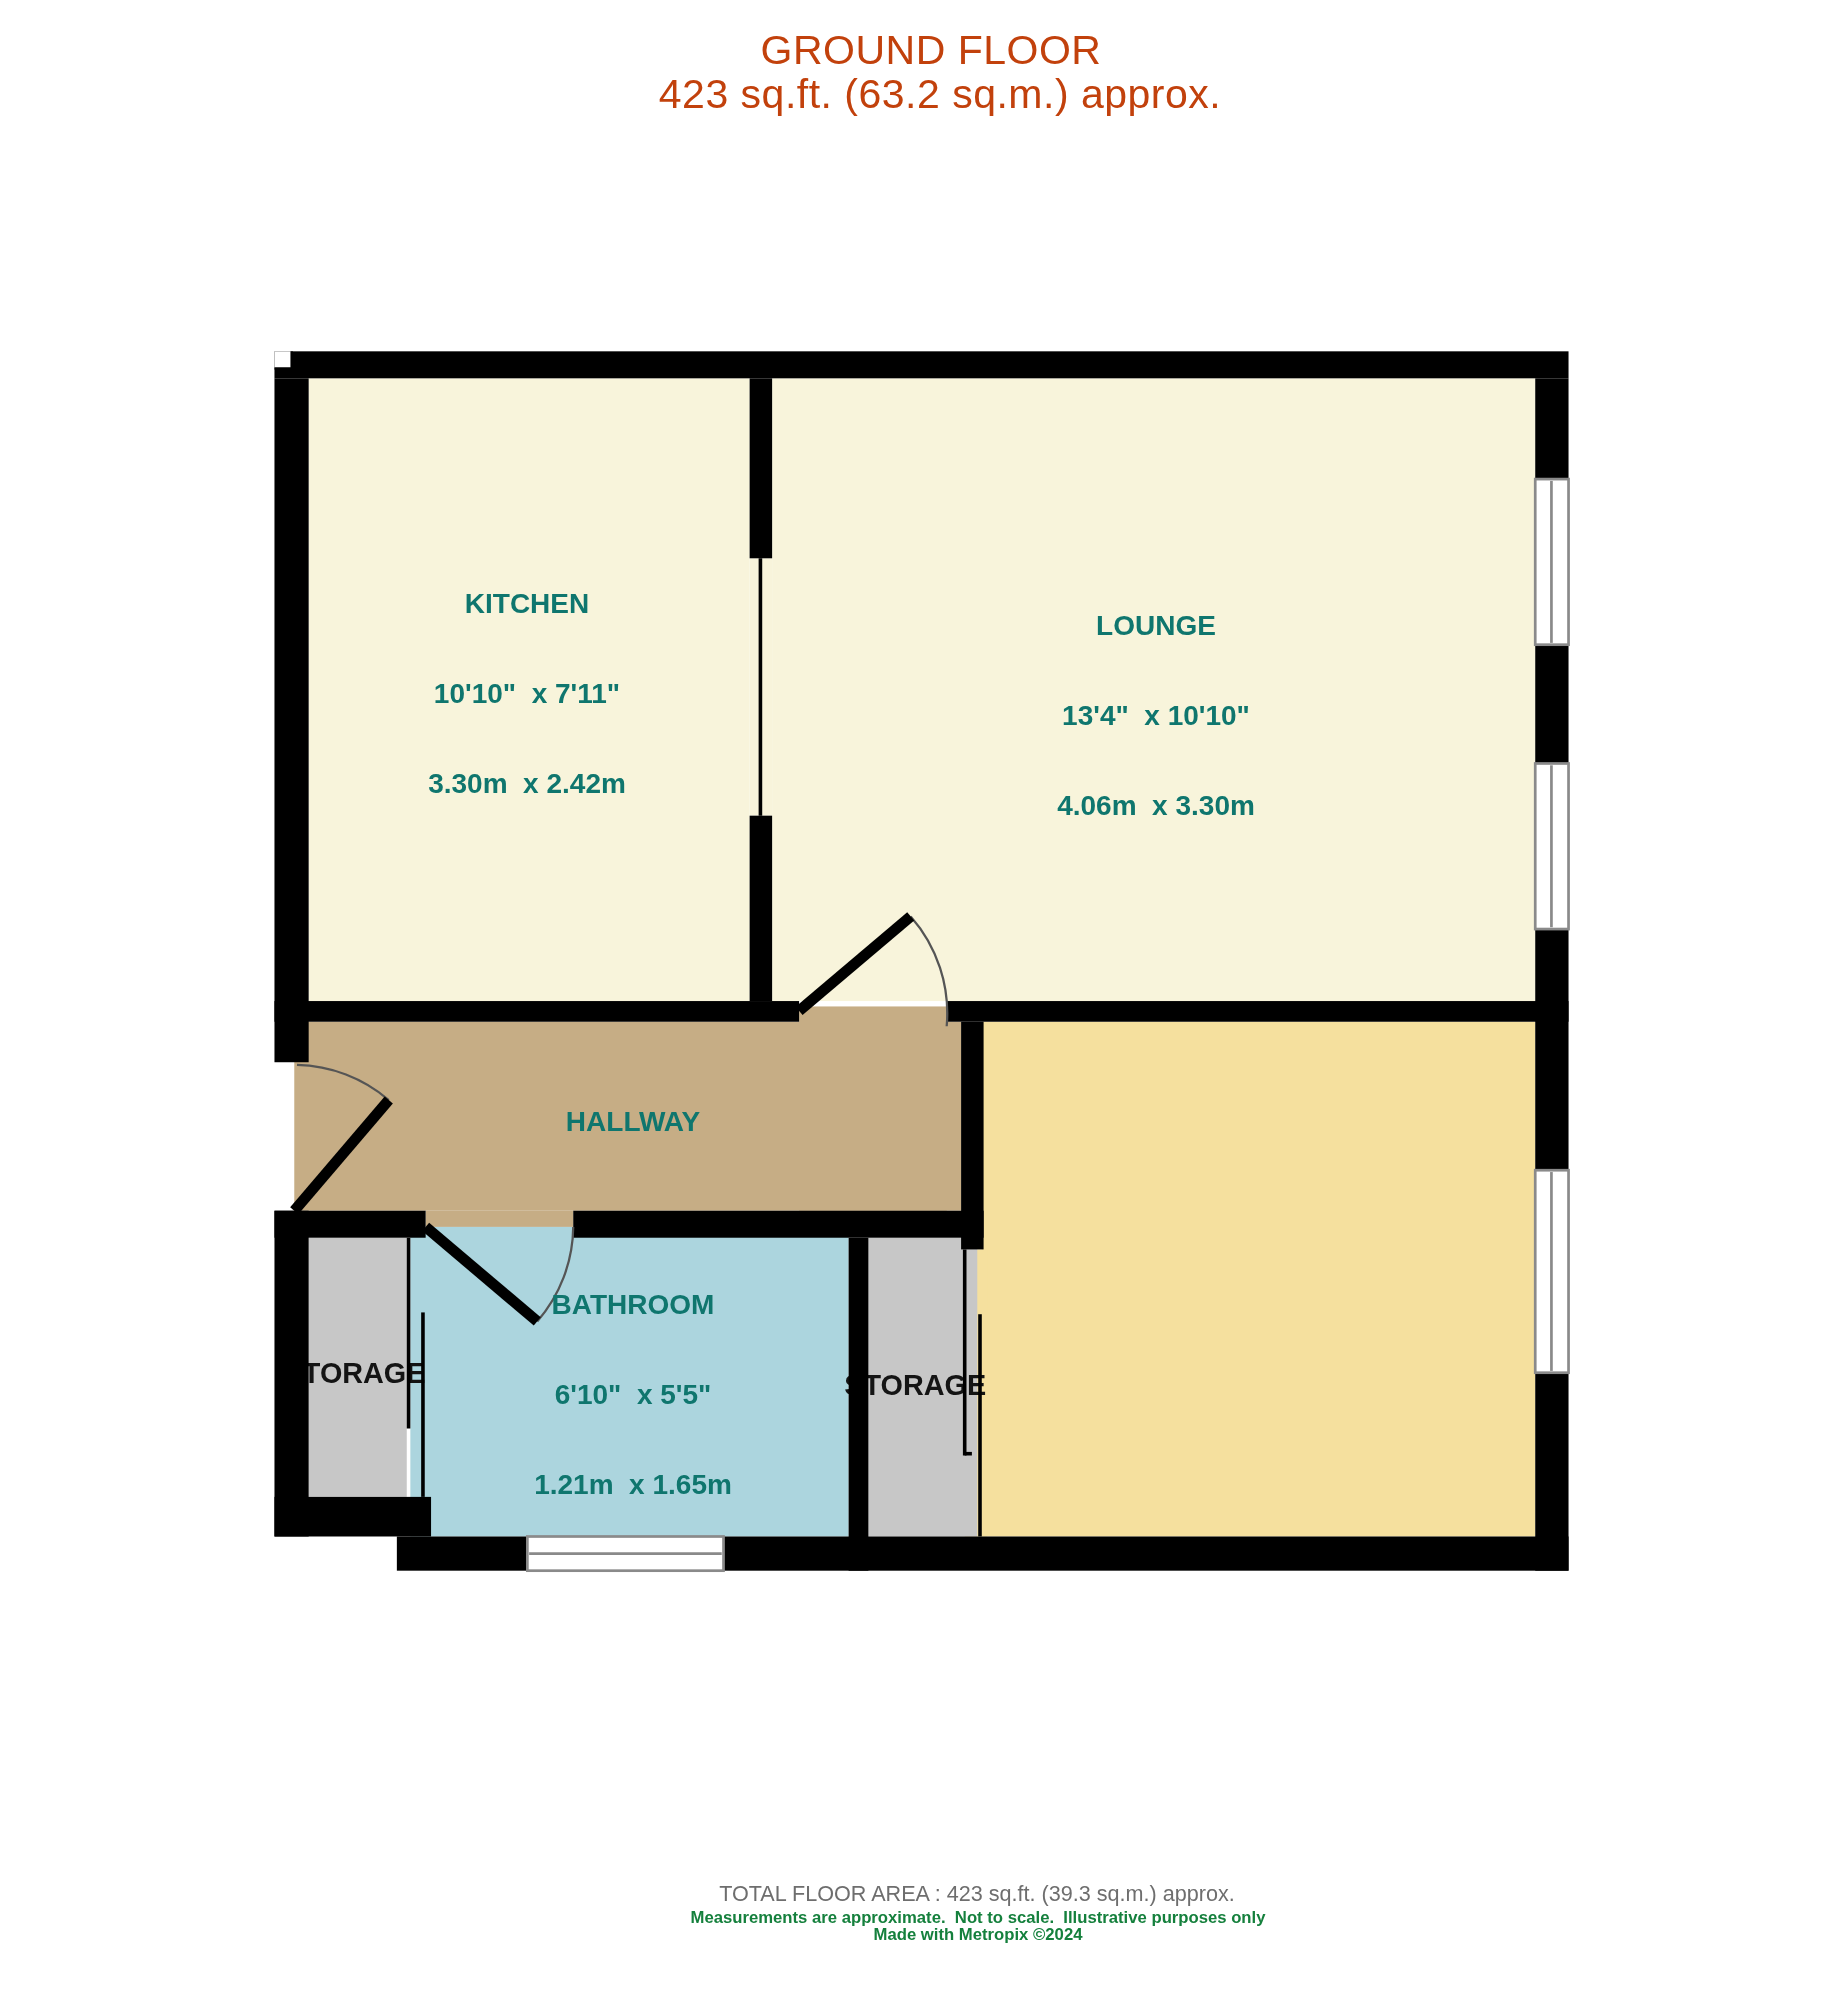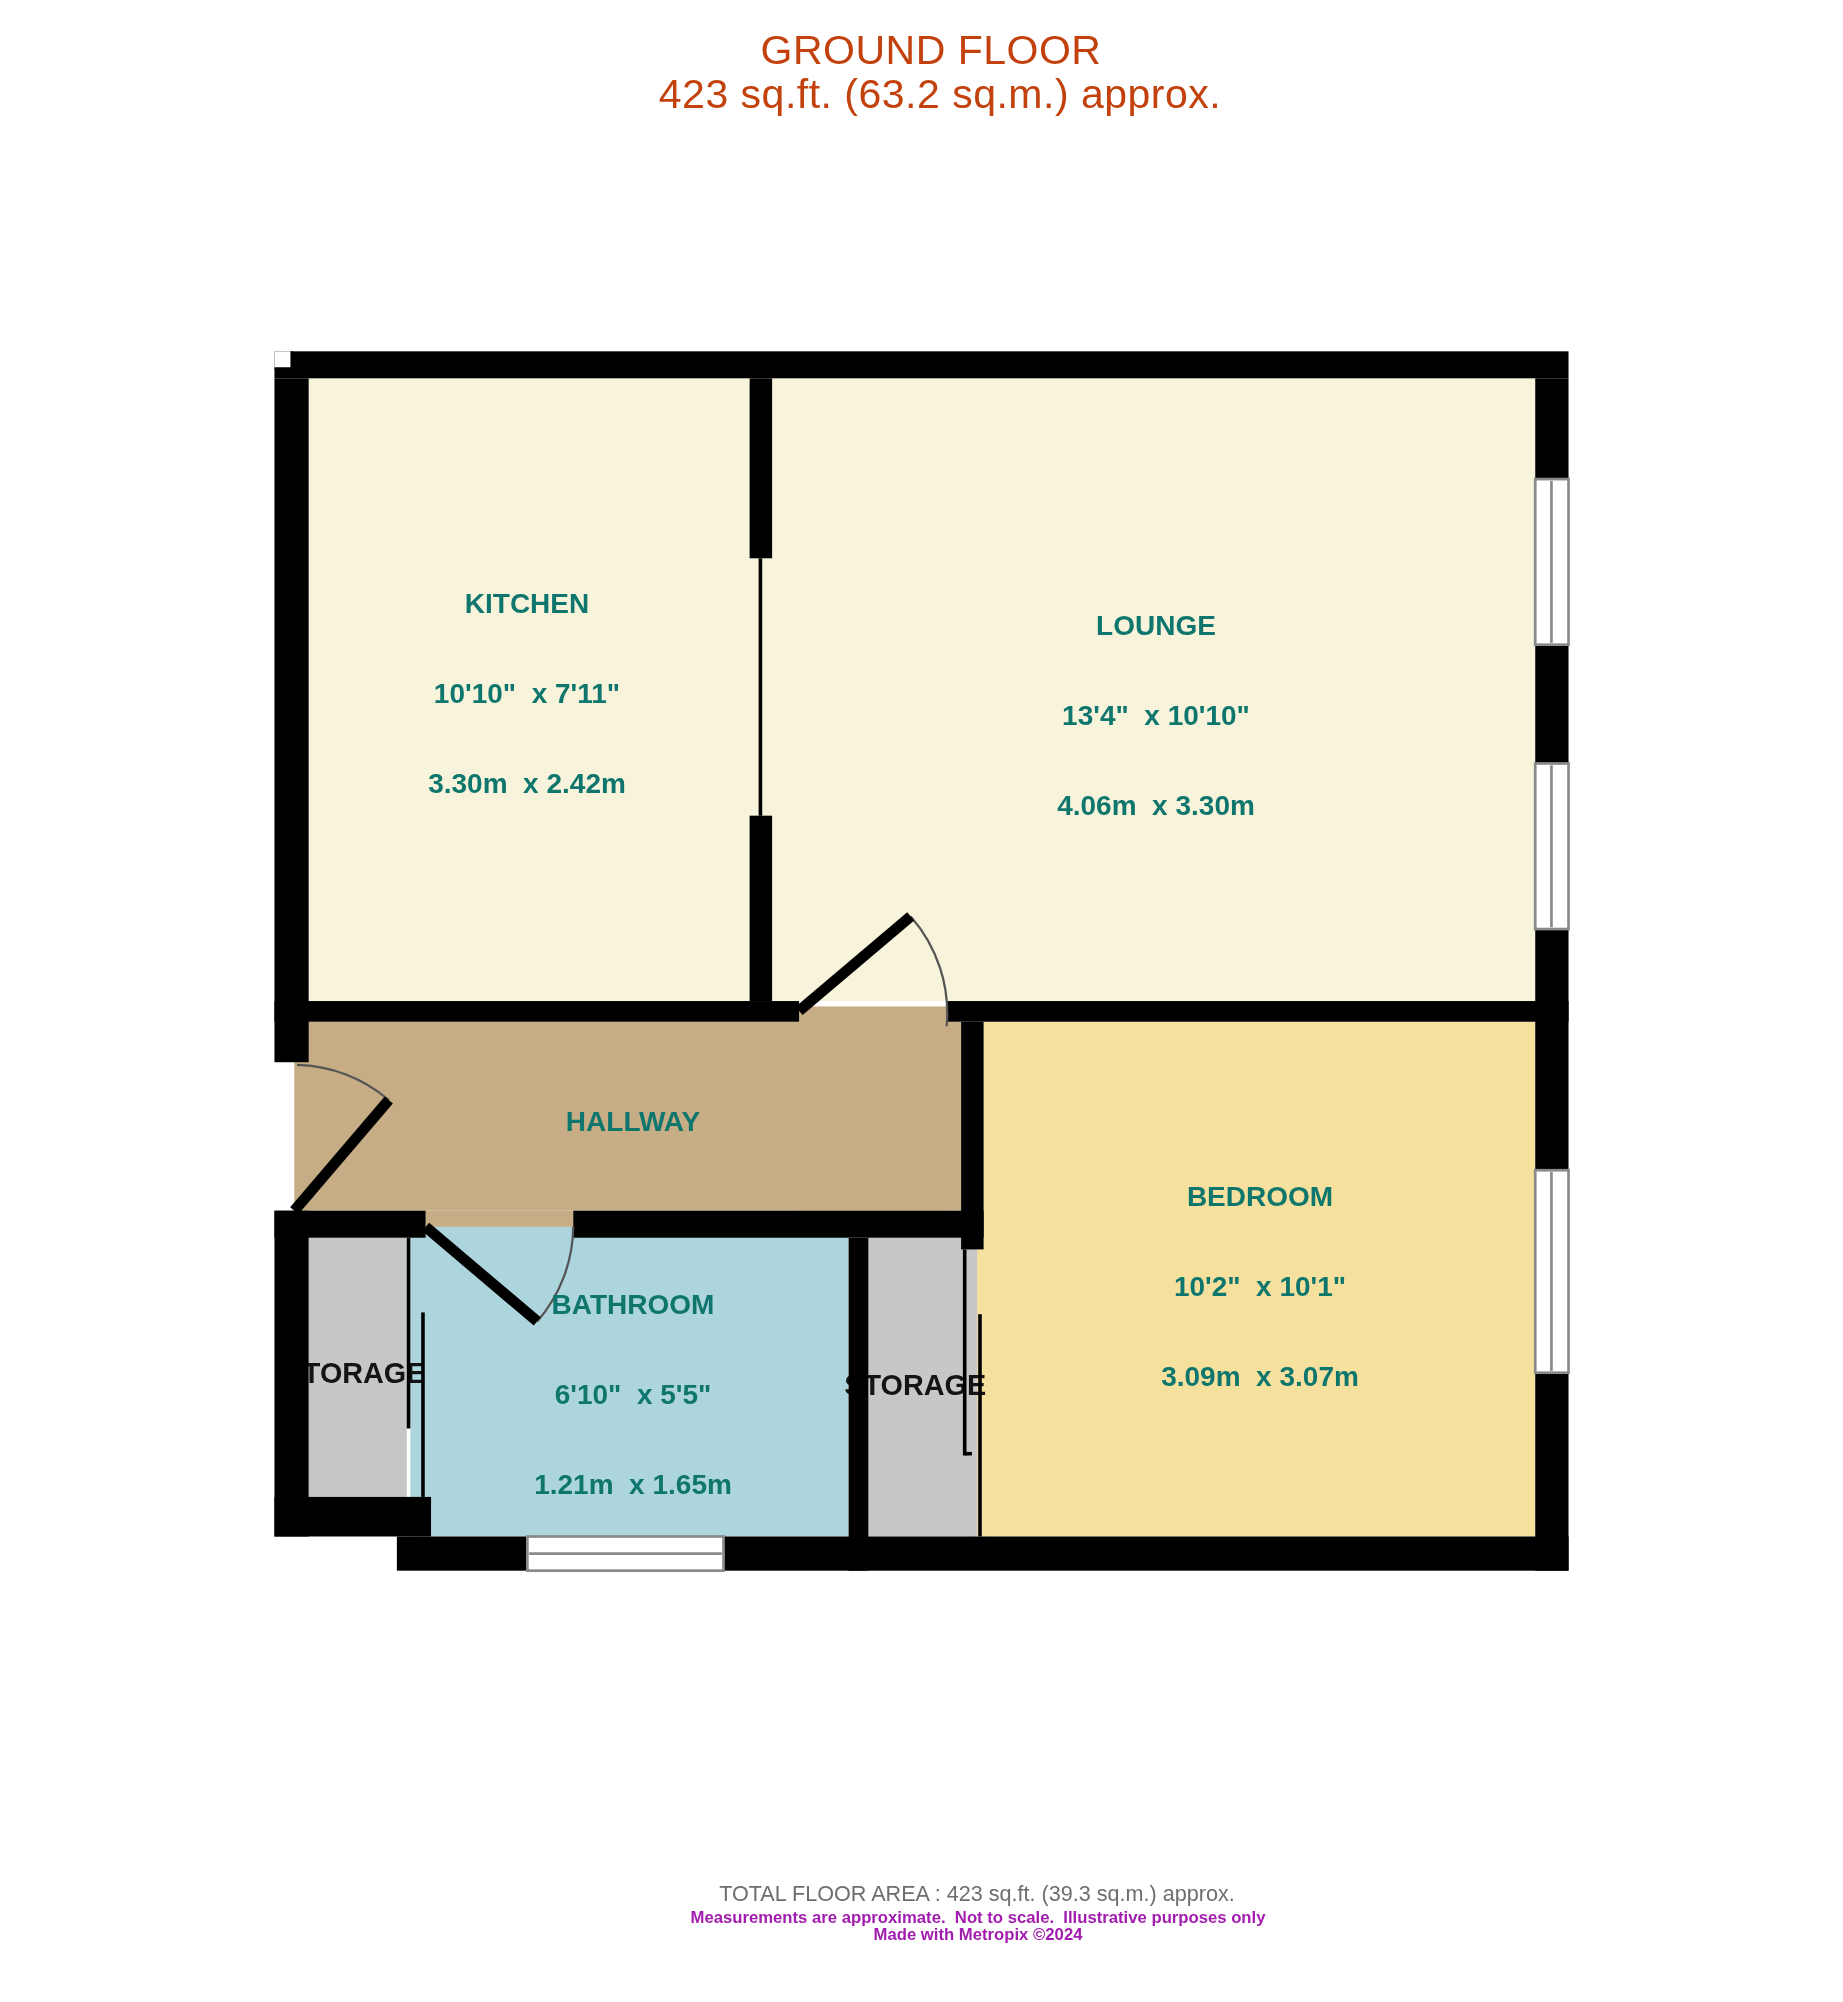--- a/index.html
+++ b/index.html
@@ -5,21 +5,21 @@
   html,body{margin:0;padding:0;background:#ffffff;}
   .page{position:relative;width:1843px;height:2003px;background:#ffffff;overflow:hidden;
         font-family:"Liberation Sans", sans-serif;}
   .plan-svg{position:absolute;left:0;top:0;width:1843px;height:2003px;}
   .title-line{position:absolute;transform:translate(-50%,-50%);color:#c2410c;
               font-size:41px;white-space:pre;letter-spacing:0.5px;}
   .room-label{position:absolute;transform:translate(-50%,-50%);text-align:center;
               color:#0f766e;font-weight:bold;font-size:28px;line-height:30px;white-space:pre;}
   .footer-total{position:absolute;transform:translate(-50%,-50%);color:#6E6E6E;
                 font-size:21.6px;white-space:pre;}
-  .footer-small{position:absolute;transform:translate(-50%,-50%);color:#a21caf;
+  .footer-small{position:absolute;transform:translate(-50%,-50%);color:#15803d;
                 font-size:16.7px;font-weight:bold;white-space:pre;}
   .storage-text{font-family:"Liberation Sans", sans-serif;font-weight:bold;font-size:32px;}
 </style>
 </head>
 <body>
 
 <div class="page">
 
   <svg class="plan-svg" viewBox="0 0 2048 2225">
 
@@ -116,25 +116,20 @@
     <div>10'10"  x 7'11"</div>
     <div>3.30m  x 2.42m</div>
   </div>
 
   <div class="room-label" style="left:1156px;top:716px">
     <div>LOUNGE</div>
     <div>13'4"  x 10'10"</div>
     <div>4.06m  x 3.30m</div>
   </div>
 
-  <div class="room-label" style="left:1260px;top:1287px">
-    <div>BEDROOM</div>
-    <div>10'2"  x 10'1"</div>
-    <div>3.09m  x 3.07m</div>
-  </div>
 
   <div class="room-label" style="left:633px;top:1395px">
     <div>BATHROOM</div>
     <div>6'10"  x 5'5"</div>
     <div>1.21m  x 1.65m</div>
   </div>
 
   <div class="room-label" style="left:633px;top:1122px">
     <div>HALLWAY</div>
   </div>

